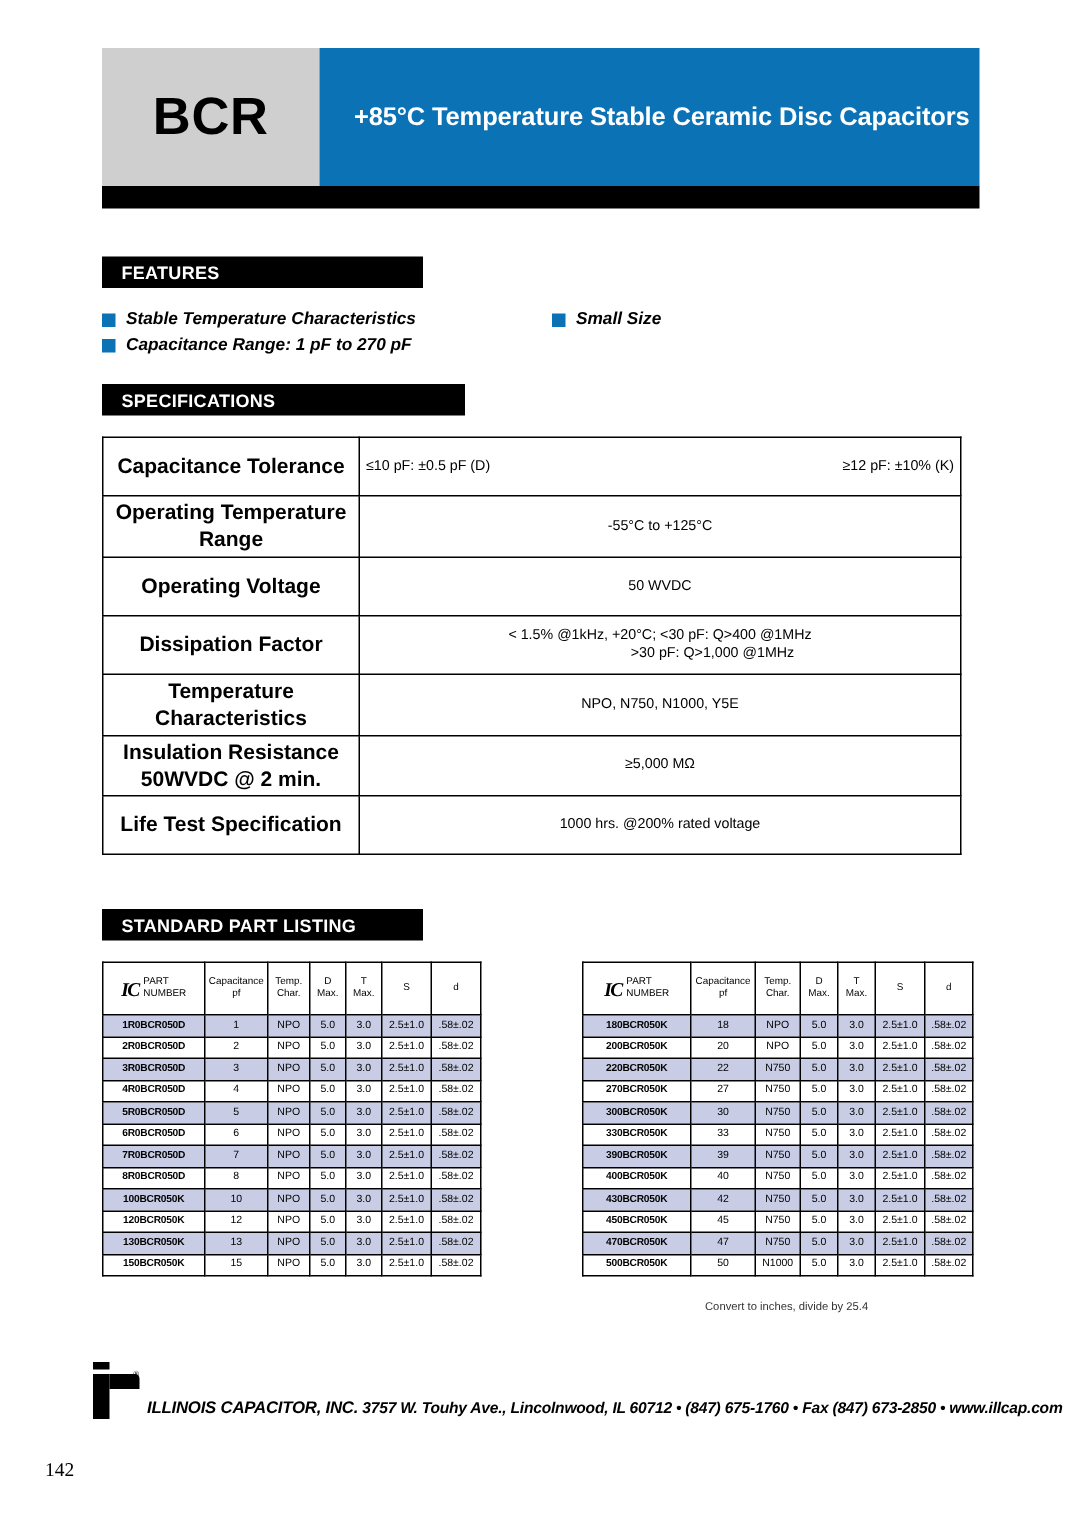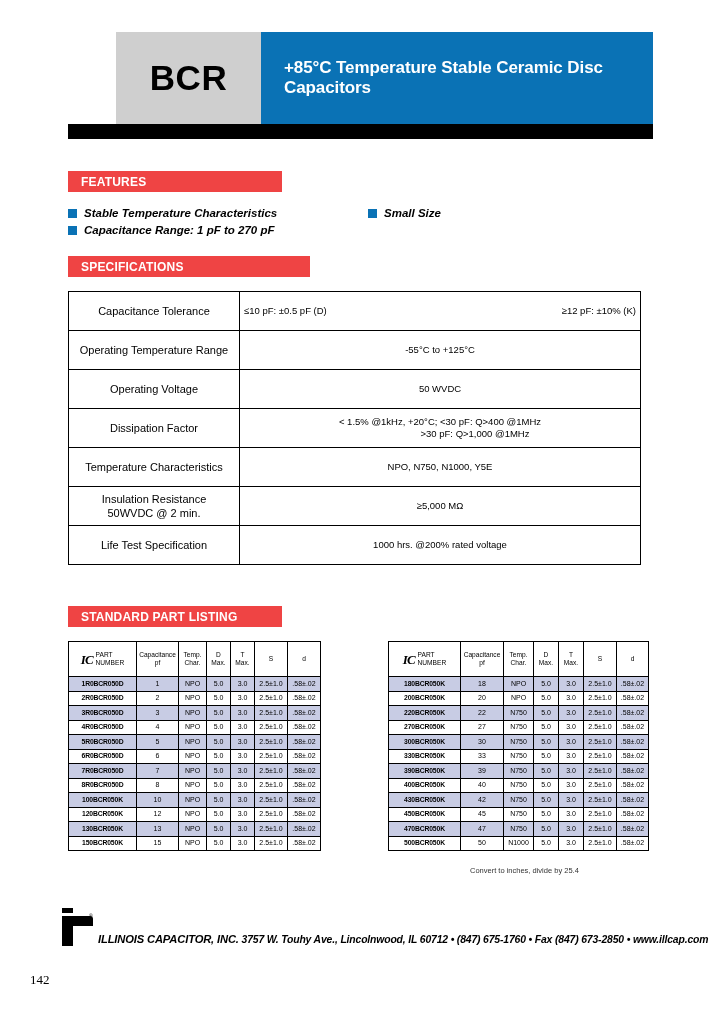--- a/index.html
+++ b/index.html
@@ -19,21 +19,20 @@
   #header-banner {
     position: absolute;
     left: 68px;
     top: 32px;
     width: 585px;
     height: 107px;
   }
   #header-banner .band-row {
     display: flex;
     height: 92px;
-    margin-left: 48px;
   }
   #header-banner .logo-block {
     width: 145px;
     background: #cfcfcf;
     display: flex;
     align-items: center;
     justify-content: center;
   }
   #header-banner .logo-text {
     font-size: 35px;
@@ -58,21 +57,21 @@
   }
   #header-banner .black-bar {
     height: 15px;
     background: #000000;
     width: 100%;
   }
 
   
   .section-bar {
     position: absolute;
-    background: #ef4444;
+    background: #000000;
     height: 21px;
     display: flex;
     align-items: center;
     padding-left: 13px;
     box-sizing: border-box;
   }
   .section-bar span {
     color: #ffffff;
     font-size: 12px;
     font-weight: bold;
@@ -131,22 +130,22 @@
     border: 1px solid #000;
     font-size: 9.5px;
     color: #000;
     text-align: center;
     vertical-align: middle;
     padding: 2px 4px;
     line-height: 1.28;
   }
   #spec-table td.spec-label {
     width: 162px;
-    font-weight: normal;
-    font-size: 11px;
+    font-weight: bold;
+    font-size: 14px;
   }
   #spec-table td.spec-value {
     font-size: 9.5px;
   }
   .spec-row-tall td { height: 34px; }
   .two-col-val {
     display: flex;
     justify-content: space-between;
     gap: 76px;
   }

